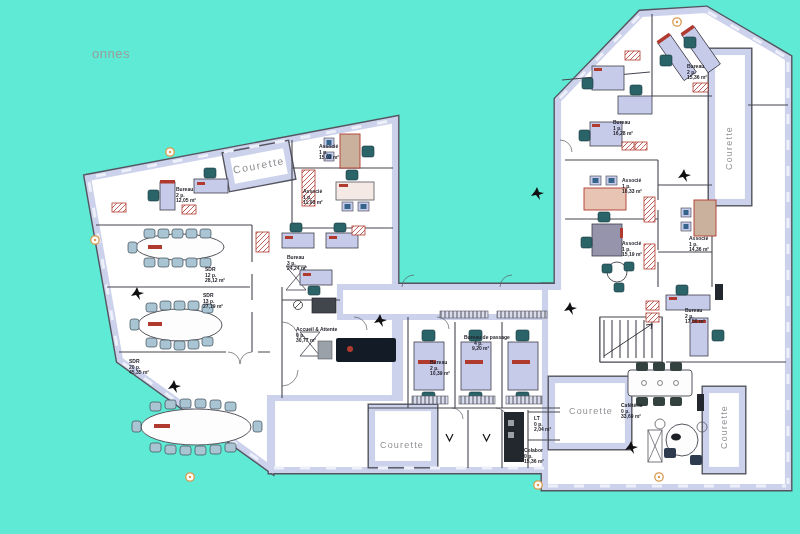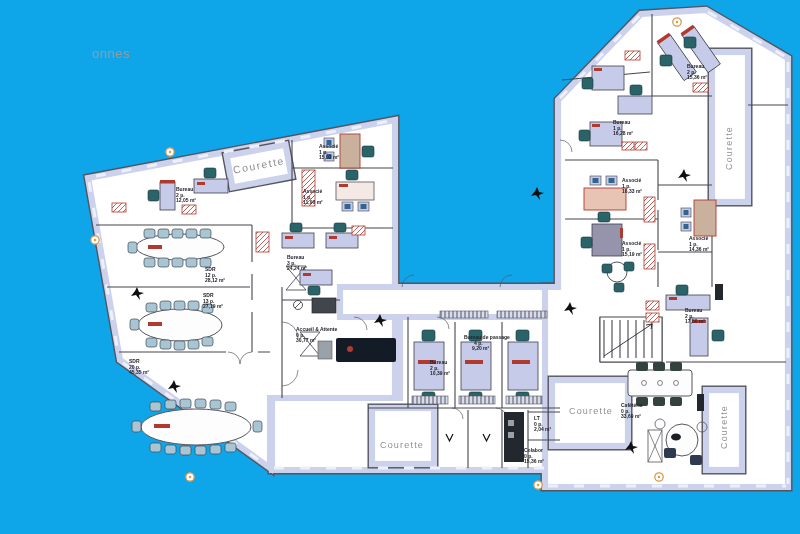--- a/index.html
+++ b/index.html
@@ -1,16 +1,16 @@
 <!DOCTYPE html>
 <html><head>
 <meta charset="utf-8">
 <style>
   html,body{margin:0;padding:0;background:#ffffff;}
-  .frame{position:relative;width:800px;height:534px;background:#0ea5e9;overflow:hidden;
+  .frame{position:relative;width:800px;height:534px;background:#5eead4;overflow:hidden;
          font-family:"Liberation Sans",sans-serif;text-align:right;}
   svg{position:absolute;inset:0;}
   text{font-family:"Liberation Sans",sans-serif;}
   .rl{font-size:5px;font-weight:bold;fill:#23232b;}
   .ct{font-size:9px;fill:#8f8f94;letter-spacing:1.2px;}
   .ct-big{font-size:10.5px;fill:#8f8f94;letter-spacing:1.5px;}
   .ttl{font-size:13px;fill:#9b9b9b;letter-spacing:0.5px;}
   .wall-dark{fill:#ffffff;stroke:#54545f;stroke-width:9;stroke-linejoin:miter;}
   .wall-lite{fill:#ffffff;stroke:#ccd2ec;stroke-width:6.2;stroke-linejoin:miter;}
   .win{fill:none;stroke:#eef0f9;stroke-width:3;stroke-dasharray:10 16;}

